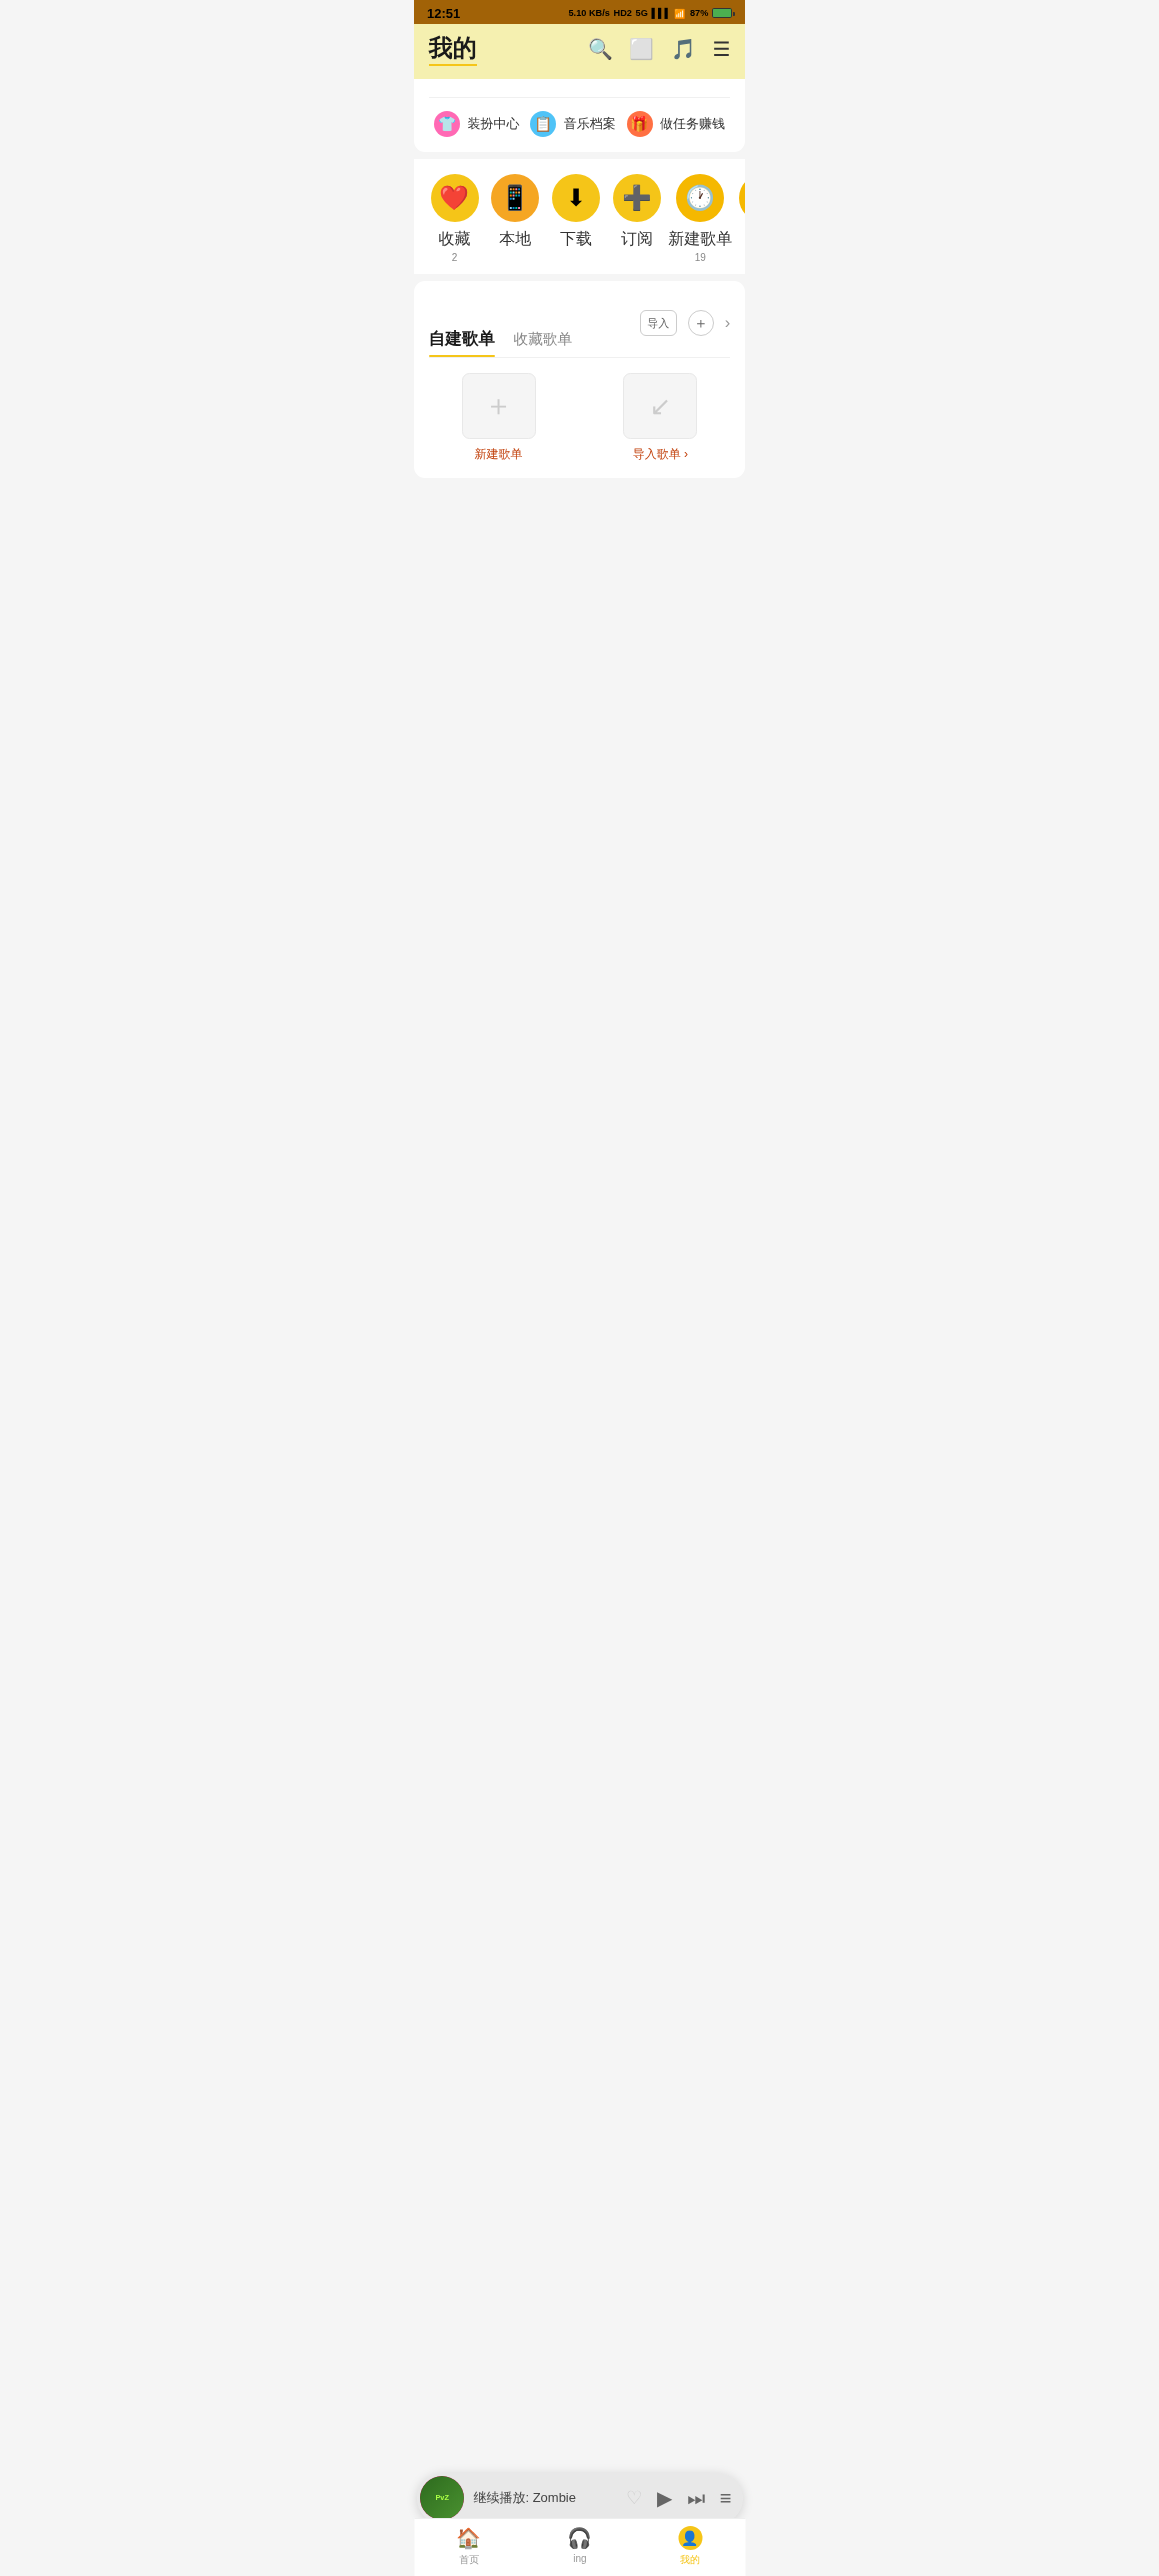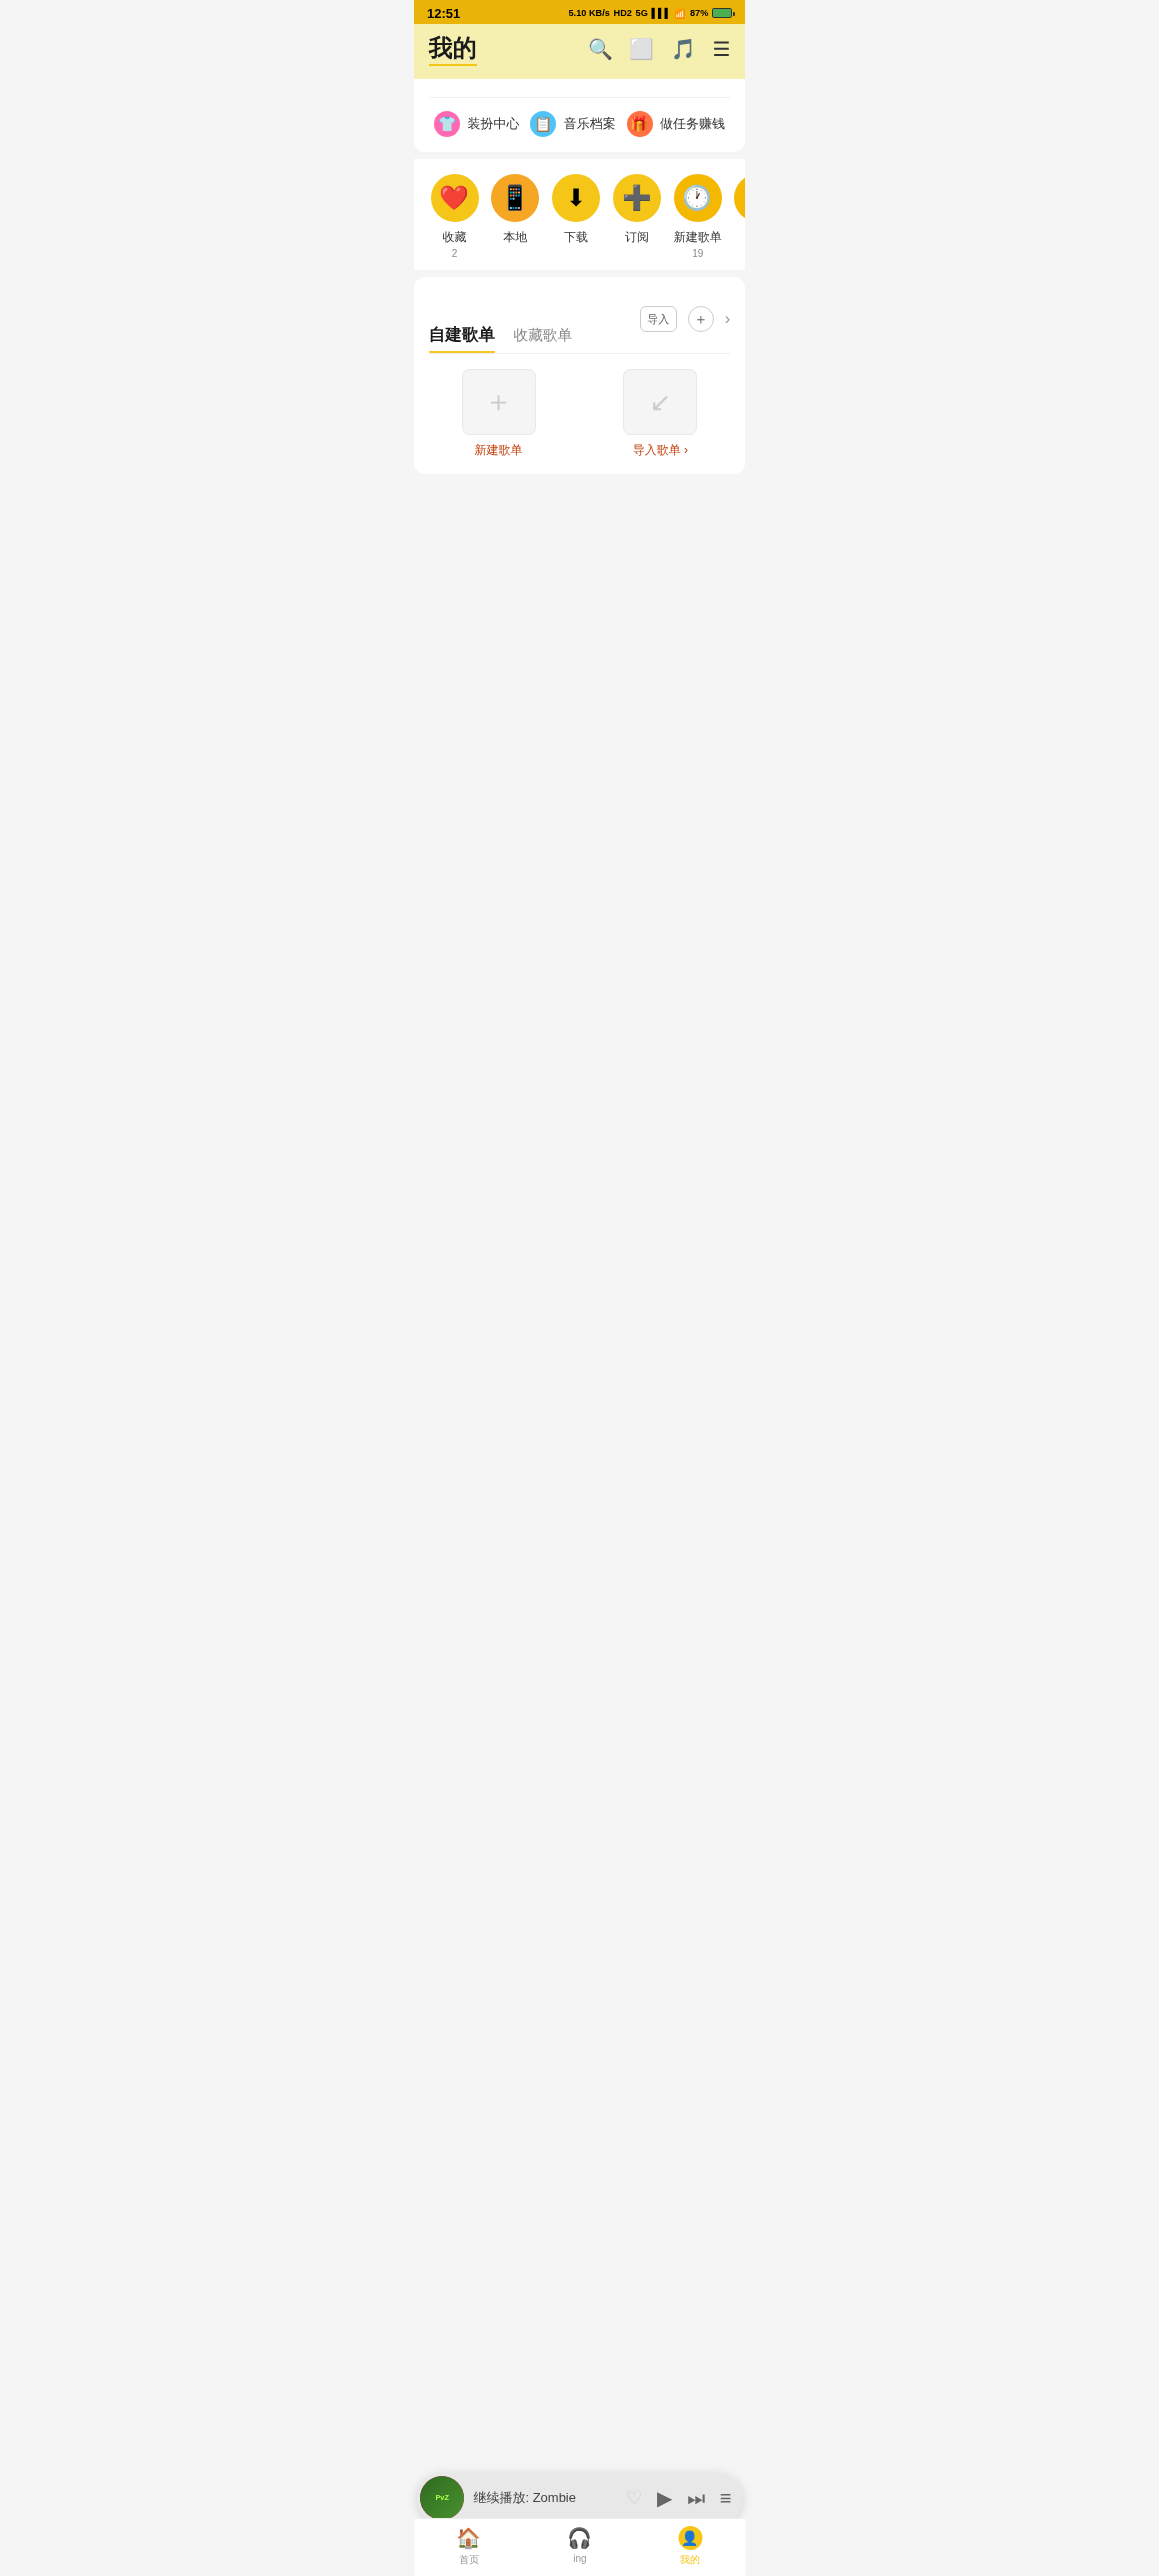--- a/index.html
+++ b/index.html
@@ -8,21 +8,21 @@
       font-family: -apple-system, 'PingFang SC', 'Microsoft YaHei', sans-serif;
       background: #f5f5f5;
       width: 331px;
       margin: 0 auto;
       position: relative;
       overflow-x: hidden;
     }
 
     
     .status-bar {
-      background: #eab308;
+      background: #a16207;
       display: flex;
       justify-content: space-between;
       align-items: center;
       padding: 5.5px 13px 3.7px;
       font-size: 11px;
       font-weight: 600;
     }
     .status-left { font-size: 13px; font-weight: 700; }
     .status-right {
       display: flex;
@@ -166,21 +166,21 @@
     .quick-icon {
       width: 48px; height: 48px;
       border-radius: 50%;
       display: flex;
       align-items: center;
       justify-content: center;
       font-size: 24px;
     }
     .quick-icon.yellow-heart { background: #f5c518; }
     .quick-label {
-      font-size: 12px;
+      font-size: 16px;
       color: #333;
       text-align: center;
     }
     .quick-count {
       font-size: 10px;
       color: #888;
       margin-top: -5.5px;
       text-align: center;
     }
 

